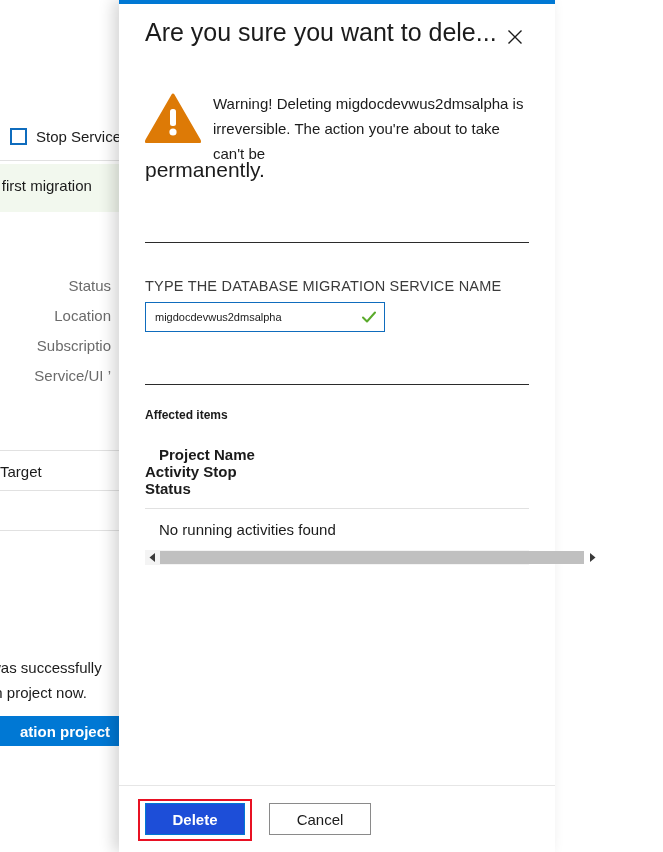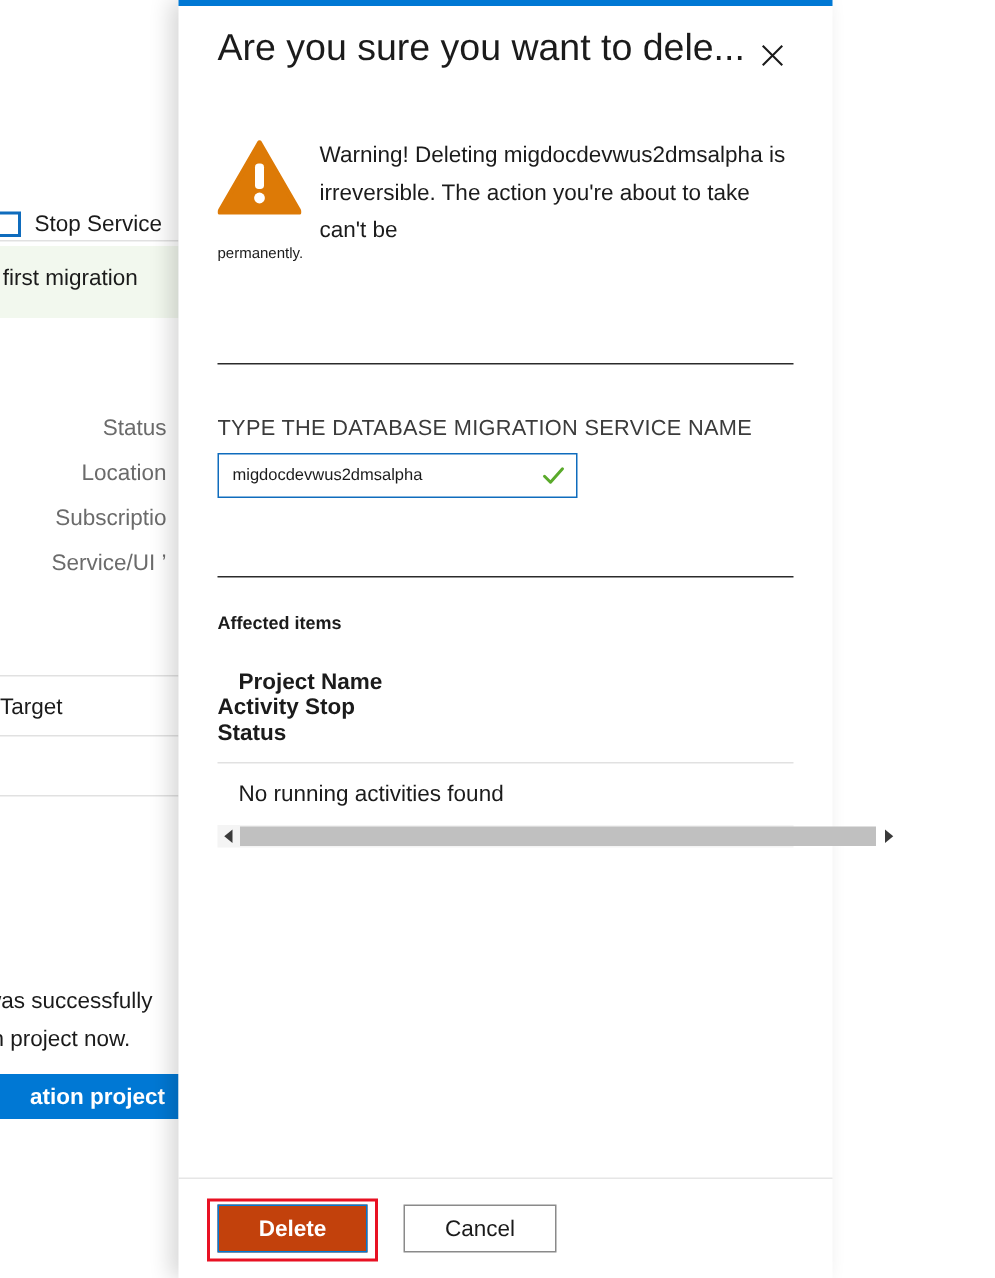--- a/index.html
+++ b/index.html
@@ -9,22 +9,22 @@
     background: #ffffff;
     overflow: hidden;
   }
   #root { position: relative; width: 663px; height: 852px; background: #ffffff; }
 
   
   .bg { position: absolute; inset: 0; background: #ffffff; overflow: hidden; }
 
   .bg-stopservice {
     position: absolute; left: 0; top: 128px; width: 119px; height: 30px;
-    display: flex; align-items: flex-end; gap: 9px;
-    padding-left: 1px;
+    display: flex; align-items: flex-start; gap: 9px;
+    padding-left: 14px;
   }
   .stop-icon {
     width: 17px; height: 17px; border: 2px solid #0f6cbd; background: #ffffff;
     flex: 0 0 auto; margin-left: -4px;
   }
   .bg-stopservice .lbl { font-size: 15px; color: #1b1b1b; white-space: nowrap; }
 
   .bg-hr { position: absolute; left: 0; width: 119px; height: 1px; background: #e1e1e1; }
 
   .bg-banner {
@@ -89,21 +89,21 @@
   .dialog-body { flex: 1 1 auto; position: relative; padding: 0 26px; }
 
   .warn-row { display: flex; position: relative; padding-top: 22px; }
   .warn-icon { flex: 0 0 auto; width: 68px; padding-top: 4px; }
   .warn-icon svg { display: block; }
   .warn-text {
     font-size: 15px; color: #1b1b1b; line-height: 25px; padding-top: 2px;
   }
   .warn-overflow {
     position: absolute; left: 0px; top: 90px;
-    font-size: 10px; color: #1b1b1b; line-height: 25px;
+    font-size: 21px; color: #1b1b1b; line-height: 25px;
   }
 
   .rule-dark { height: 1px; background: #2b2b2b; margin-top: 76px; }
 
   .field-label {
     margin-top: 35px; font-size: 14.5px; color: #3b3b3b;
     letter-spacing: 0.2px; white-space: nowrap;
   }
   .field-wrap {
     margin-top: 8px; width: 240px; height: 30px;
@@ -150,21 +150,21 @@
   .dialog-footer {
     flex: 0 0 auto; height: 67px; border-top: 1px solid #e6e6e6;
     display: flex; align-items: center; padding-left: 26px; gap: 24px;
     position: relative;
   }
   .btn {
     height: 32px; font-family: "Liberation Sans", sans-serif; font-size: 15px;
     cursor: pointer; display: inline-flex; align-items: center; justify-content: center;
   }
   .btn-primary {
-    width: 100px; background: #c2410c; color: #ffffff; border: 1px solid #0078d4;
+    width: 100px; background: #1d4ed8; color: #ffffff; border: 1px solid #0078d4;
     font-weight: bold;
   }
   .btn-secondary {
     width: 102px; background: #ffffff; color: #1b1b1b; border: 1px solid #8a8a8a;
   }
   .annot-box {
     position: absolute; left: 19px; top: 13px; width: 114px; height: 42px;
     border: 2px solid #e81123; pointer-events: none;
   }
 </style>

